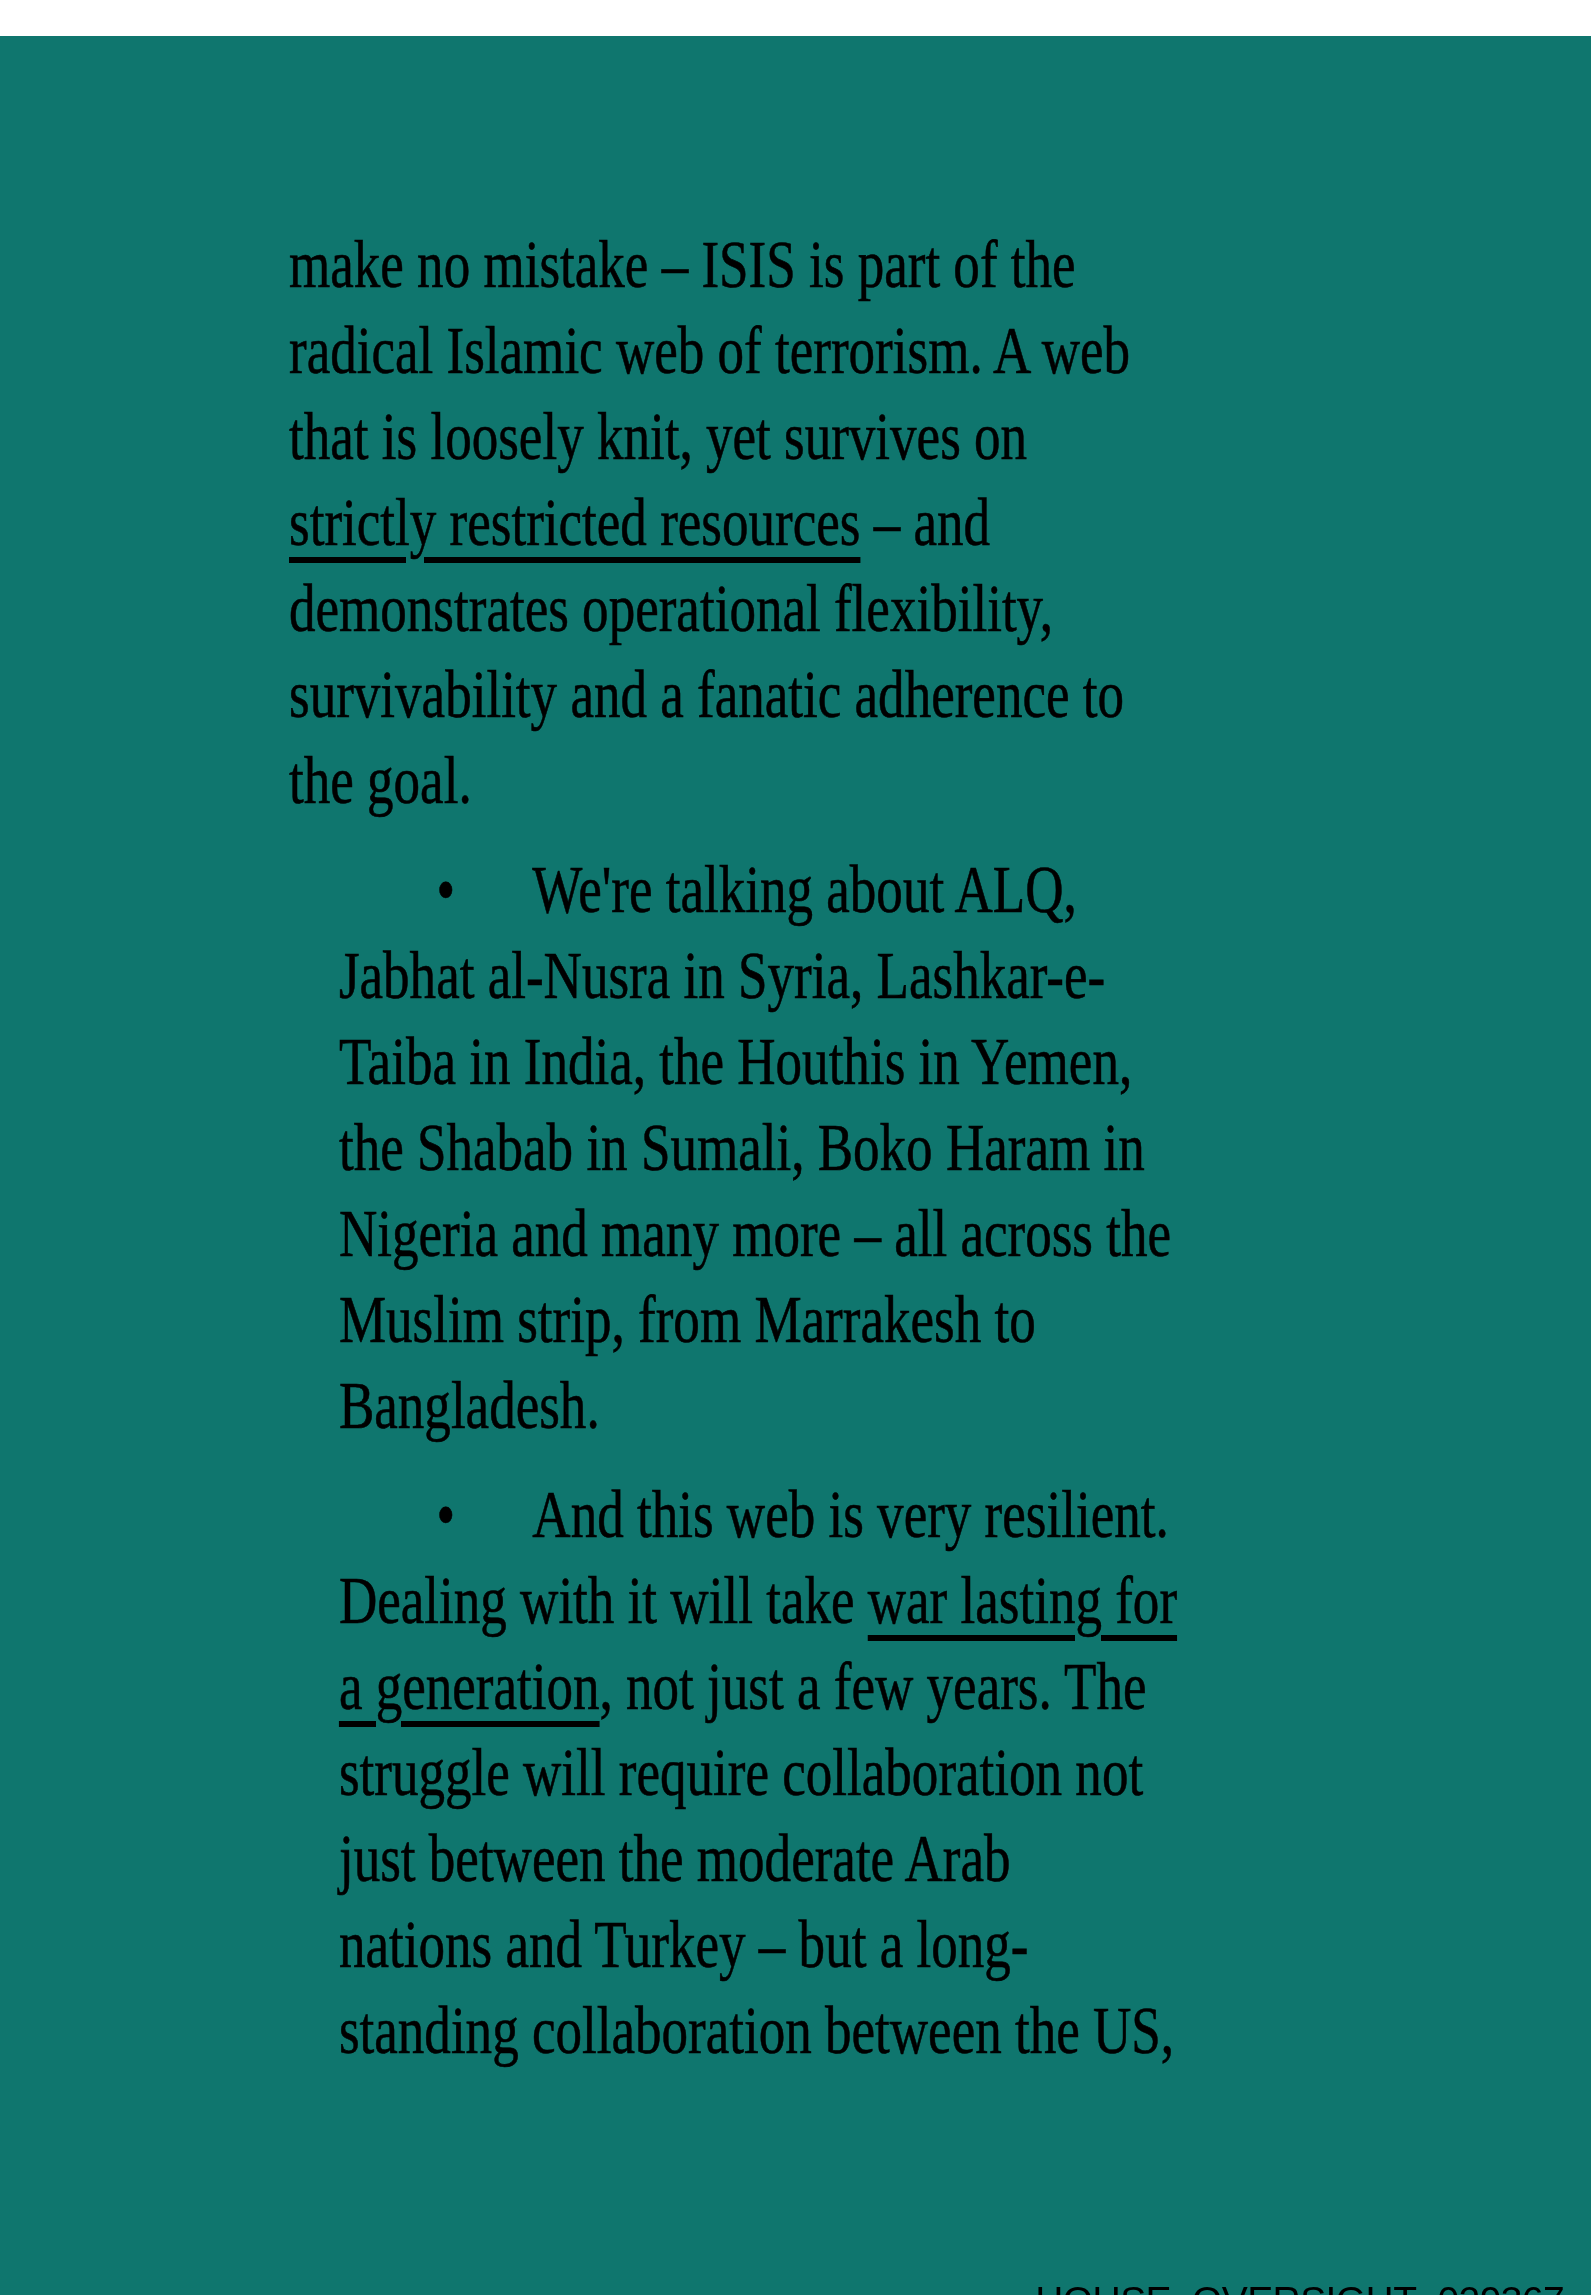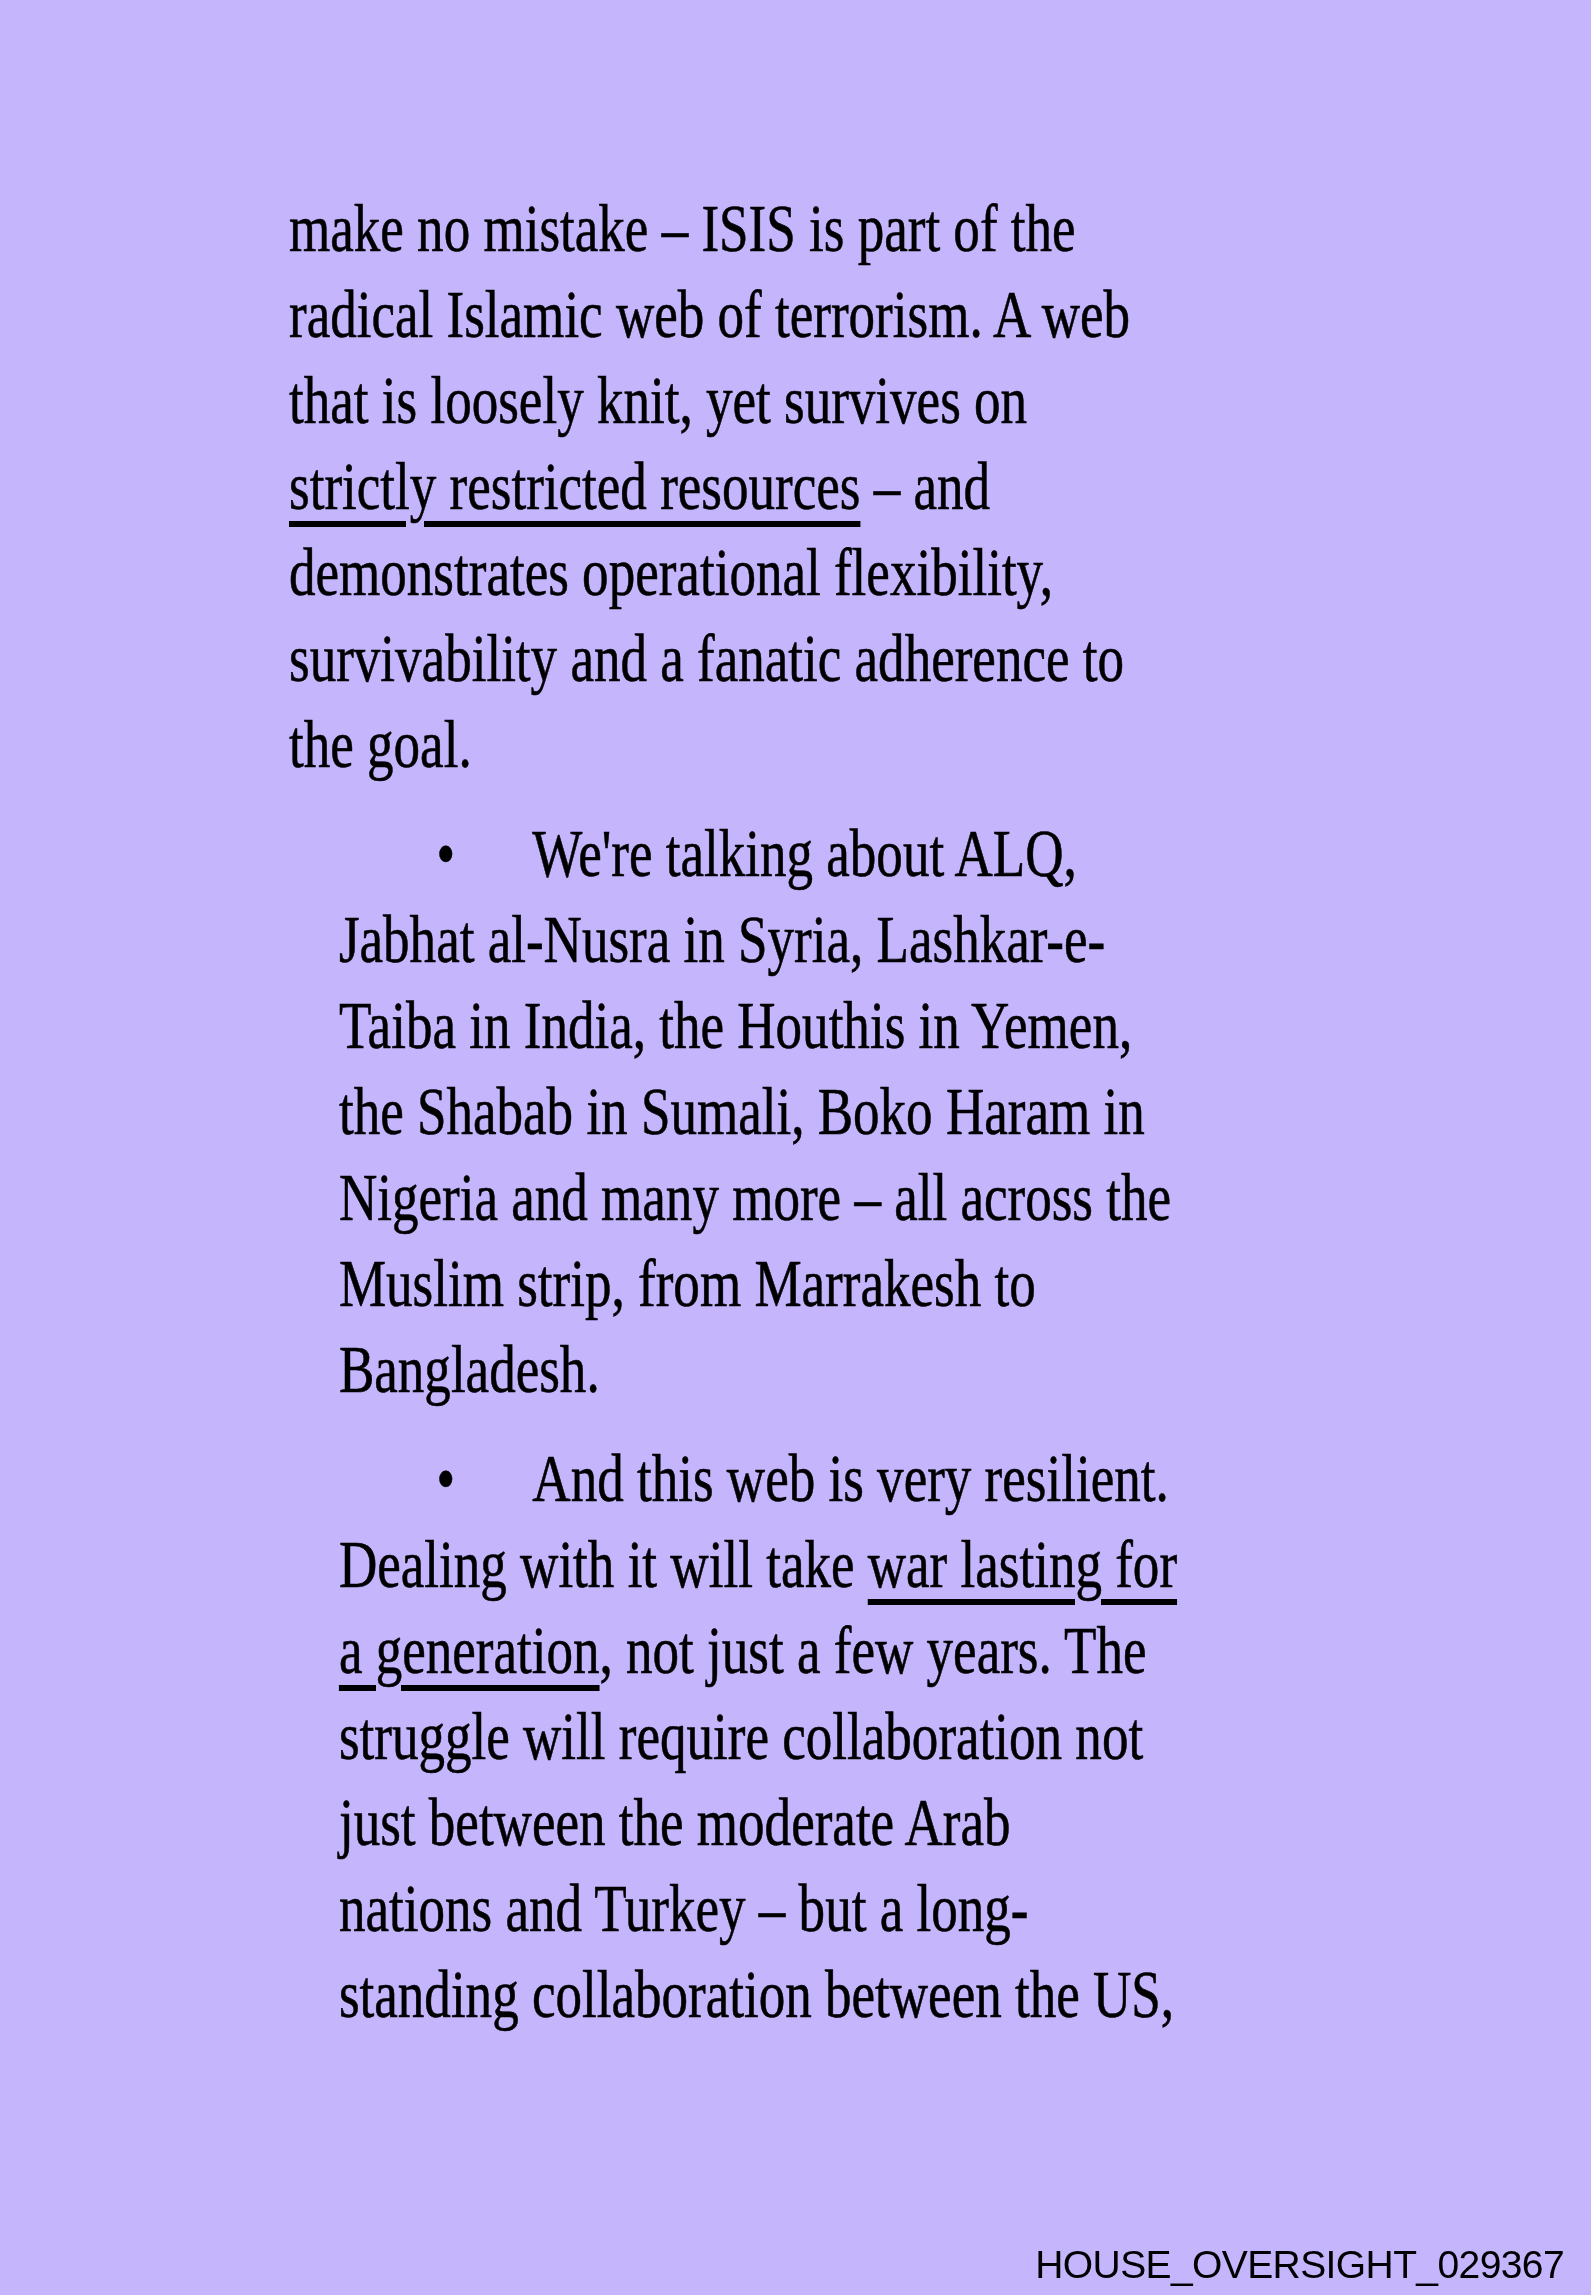--- a/index.html
+++ b/index.html
@@ -9,21 +9,22 @@
   body {
     width: 1592px;
     height: 2295px;
     position: relative;
     background: #ffffff;
     overflow: hidden;
   }
   .page {
     position: absolute;
     inset: 0;
-    background: #c4b5fd;
+    background: #0f766e;
+    margin-top: 36px;
   }
   .textblock {
     position: absolute;
     left: 289px;
     top: 185px;
     transform: scaleX(0.78);
     transform-origin: 0 0;
     font-family: "Liberation Serif", serif;
     font-size: 68px;
     line-height: 86px;

